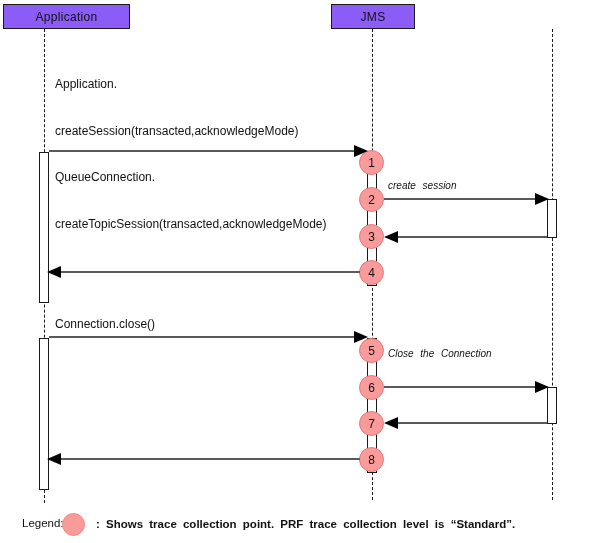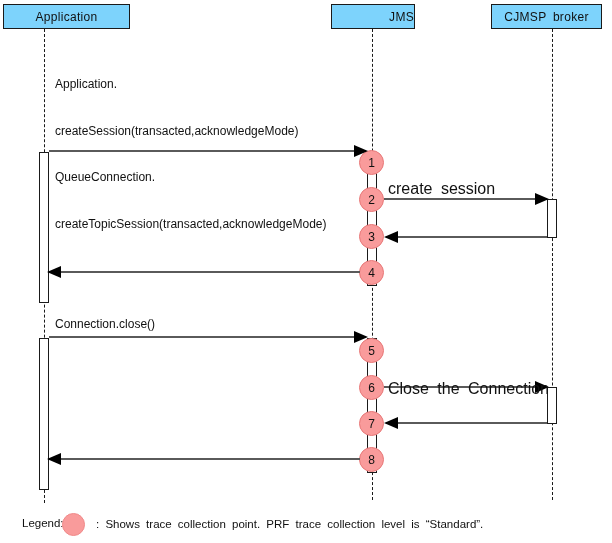--- a/index.html
+++ b/index.html
@@ -3,21 +3,21 @@
 <meta charset="utf-8">
 <style>
   html,body { margin:0; padding:0; background:#fff; }
   .canvas {
     position:relative; width:612px; height:543px; background:#fff; overflow:hidden;
     font-family:"Liberation Sans", sans-serif; color:#111;
   }
   
   .actor {
     position:absolute; top:4px; height:25px; box-sizing:border-box;
-    background:#7dd3fc; border:1.6px solid #1a1a1a;
+    background:#8b5cf6; border:1.6px solid #1a1a1a;
     display:flex; align-items:center; justify-content:center;
     font-size:12px; letter-spacing:0.3px; word-spacing:3px; z-index:4;
   }
   
   .lifeline {
     position:absolute; width:0; border-left:1.4px dashed #1a1a1a; z-index:0;
   }
   
   .bar {
     position:absolute; width:10px; box-sizing:border-box;
@@ -30,46 +30,43 @@
   .ah-left  { left:-2px;  top:-7px; border-width:6px 14px 6px 0;  border-color:transparent #000 transparent transparent; }
   
   .trace-dot {
     position:absolute; width:25px; height:25px; border-radius:50%;
     background:#F99B9B; border:1.4px solid #E87878; box-sizing:border-box;
     display:flex; align-items:center; justify-content:center;
     font-size:12px; color:#111; z-index:2;
   }
   
   .txt { position:absolute; font-size:12px; line-height:15.5px; white-space:pre; z-index:4; }
-  .msg-label { position:absolute; font-size:16px; word-spacing:4px; white-space:pre; z-index:4; }
+  .msg-label { position:absolute; font-size:10px; word-spacing:4px; white-space:pre; z-index:4;font-style:italic; }
   
   .legend-label { position:absolute; left:22px; top:517px; font-size:11.5px; z-index:4; }
   .legend-dot {
     position:absolute; left:62px; top:513px; width:23px; height:23px; border-radius:50%;
     background:#F99B9B; border:1px solid #F08A8A; box-sizing:border-box; z-index:4;
   }
-  .legend-text { position:absolute; left:96px; top:518px; font-size:11.5px; word-spacing:3px; white-space:pre; z-index:4; }
+  .legend-text { position:absolute; left:96px; top:518px; font-size:11.5px; word-spacing:3px; white-space:pre; z-index:4;font-weight:bold; }
 </style>
 </head>
 <body>
 
 <div class="canvas">
 
   <div class="lifeline" style="left:44px; top:29px; height:474px;"></div>
   <div class="lifeline" style="left:372px; top:29px; height:471px;"></div>
   <div class="lifeline" style="left:552px; top:29px; height:471px;"></div>
 
   <div class="actor" style="left:3px; width:127px;">
     <span>Application</span>
   </div>
-  <div class="actor" style="left:331px; width:84px;justify-content:flex-end;">
+  <div class="actor" style="left:331px; width:84px;">
     <span>JMS</span>
-  </div>
-  <div class="actor" style="left:491px; width:111px;">
-    <span>CJMSP broker</span>
   </div>
 
   <div class="txt" style="left:55px; top:46px;">
     <div>Application.</div>
     <div>createSession(transacted,acknowledgeMode)</div>
     <div>QueueConnection.</div>
     <div>createTopicSession(transacted,acknowledgeMode)</div>
   </div>
 
   <div class="txt" style="left:55px; top:317px;">Connection.close()</div>
@@ -101,21 +98,21 @@
     <span class="ah ah-right"></span>
   </div>
   <div class="arrow" style="left: 386px; top: 422px; width: 161px; border-top-color: rgb(90, 90, 90);">
     <span class="ah ah-left"></span>
   </div>
   <div class="arrow" style="left: 49px; top: 458px; width: 311px; border-top-color: rgb(90, 90, 90);">
     <span class="ah ah-left"></span>
   </div>
 
   <div class="msg-label" style="left:388px; top:180px;">create session</div>
-  <div class="msg-label" style="left:388px; top:380px;">Close the Connection</div>
+  <div class="msg-label" style="left:388px; top:348px;">Close the Connection</div>
 
   <div class="trace-dot" style="left: 359px; top: 150px; background: rgb(249, 155, 155); border-color: rgb(232, 120, 120);">
       <span>1</span>
     </div>
   <div class="trace-dot" style="left: 359px; top: 187px; background: rgb(249, 155, 155); border-color: rgb(232, 120, 120);">
       <span>2</span>
     </div>
   <div class="trace-dot" style="left: 359px; top: 224px; background: rgb(249, 155, 155); border-color: rgb(232, 120, 120);">
       <span>3</span>
     </div>

